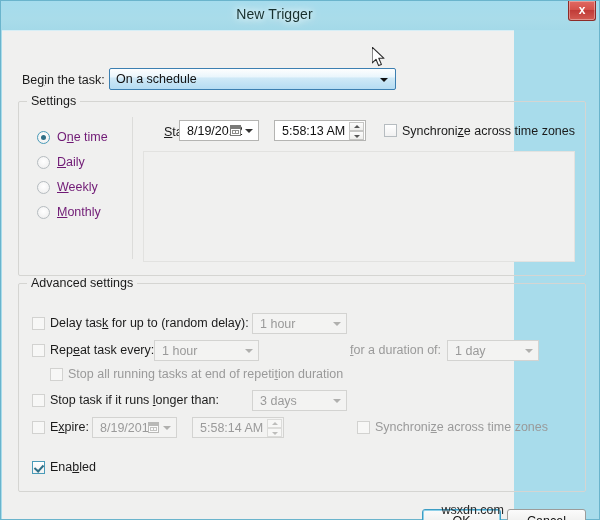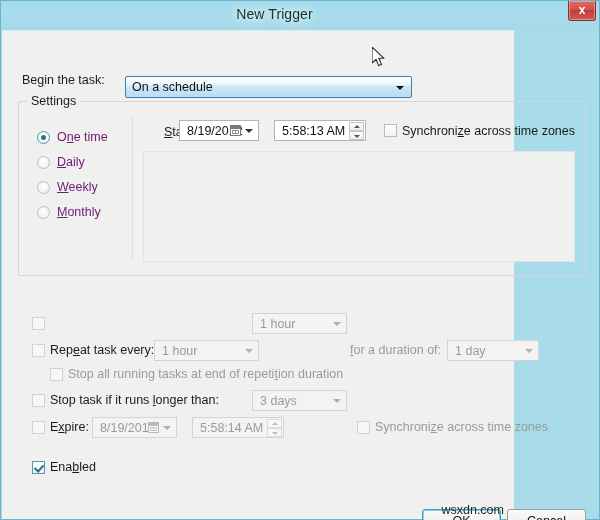--- a/index.html
+++ b/index.html
@@ -63,28 +63,27 @@
     padding-left: 20px;
   }
 
   .lbl { font-size: 12.5px; color: #1b1b1b; }
   .lbl u { text-decoration: underline; }
   .dim { color: #9a9a9a; }
 
   
   .begin-label { position: absolute; left: 20px; top: 42px; }
   .begin-combo {
-    position: absolute; left: 123px; top: 37px;
+    position: absolute; left: 107px; top: 37px;
     width: 287px; height: 22px;
     box-sizing: border-box;
     border: 1px solid #3c7fb1;
     border-radius: 2px;
     background: linear-gradient(to bottom, #fdfefe 0%, #eaf6fc 38%, #cfe9f7 46%, #b5dcf2 100%);
     cursor: pointer;
-    margin-top: 8px;
   }
   .begin-combo .val {
     position: absolute; left: 6px; top: 3px;
     font-size: 12.5px; color: #111;
   }
   .begin-combo .arrow {
     position: absolute; right: 7px; top: 9px;
     width: 0; height: 0;
     border-left: 4px solid transparent;
     border-right: 4px solid transparent;
@@ -317,22 +316,26 @@
         <span class="up"></span>
         <span class="dn"></span>
       </span>
     </div>
 
     <span class="cb" style="left:382px; top:93px;"></span>
     <span class="lbl row-label" style="left:400px; top:93px;"><span>Synchroni</span><u>z</u><span>e across time zones</span></span>
 
     <div class="list-panel"></div>
 
+    <div class="group" id="advanced-group">
+      <span class="cap">Advanced settings</span>
+    </div>
 
     <span class="cb dim" style="left:30px; top:286px;"></span>
+    <span class="lbl row-label" style="left:48px; top:285px;"><span>Delay tas</span><u>k</u><span> for up to (random delay):</span></span>
     <div class="field disabled" style="left:250px; top:282px; width:95px; height:21px;">
       <span class="txt">1 hour</span>
       <span class="dd-arrow dim"></span>
     </div>
 
     <span class="cb dim" style="left:30px; top:313px;"></span>
     <span class="lbl row-label" style="left:48px; top:312px;"><span>Rep</span><u>e</u><span>at task every:</span></span>
     <div class="field disabled" style="left:152px; top:309px; width:105px; height:21px;">
       <span class="txt">1 hour</span>
       <span class="dd-arrow dim"></span>

